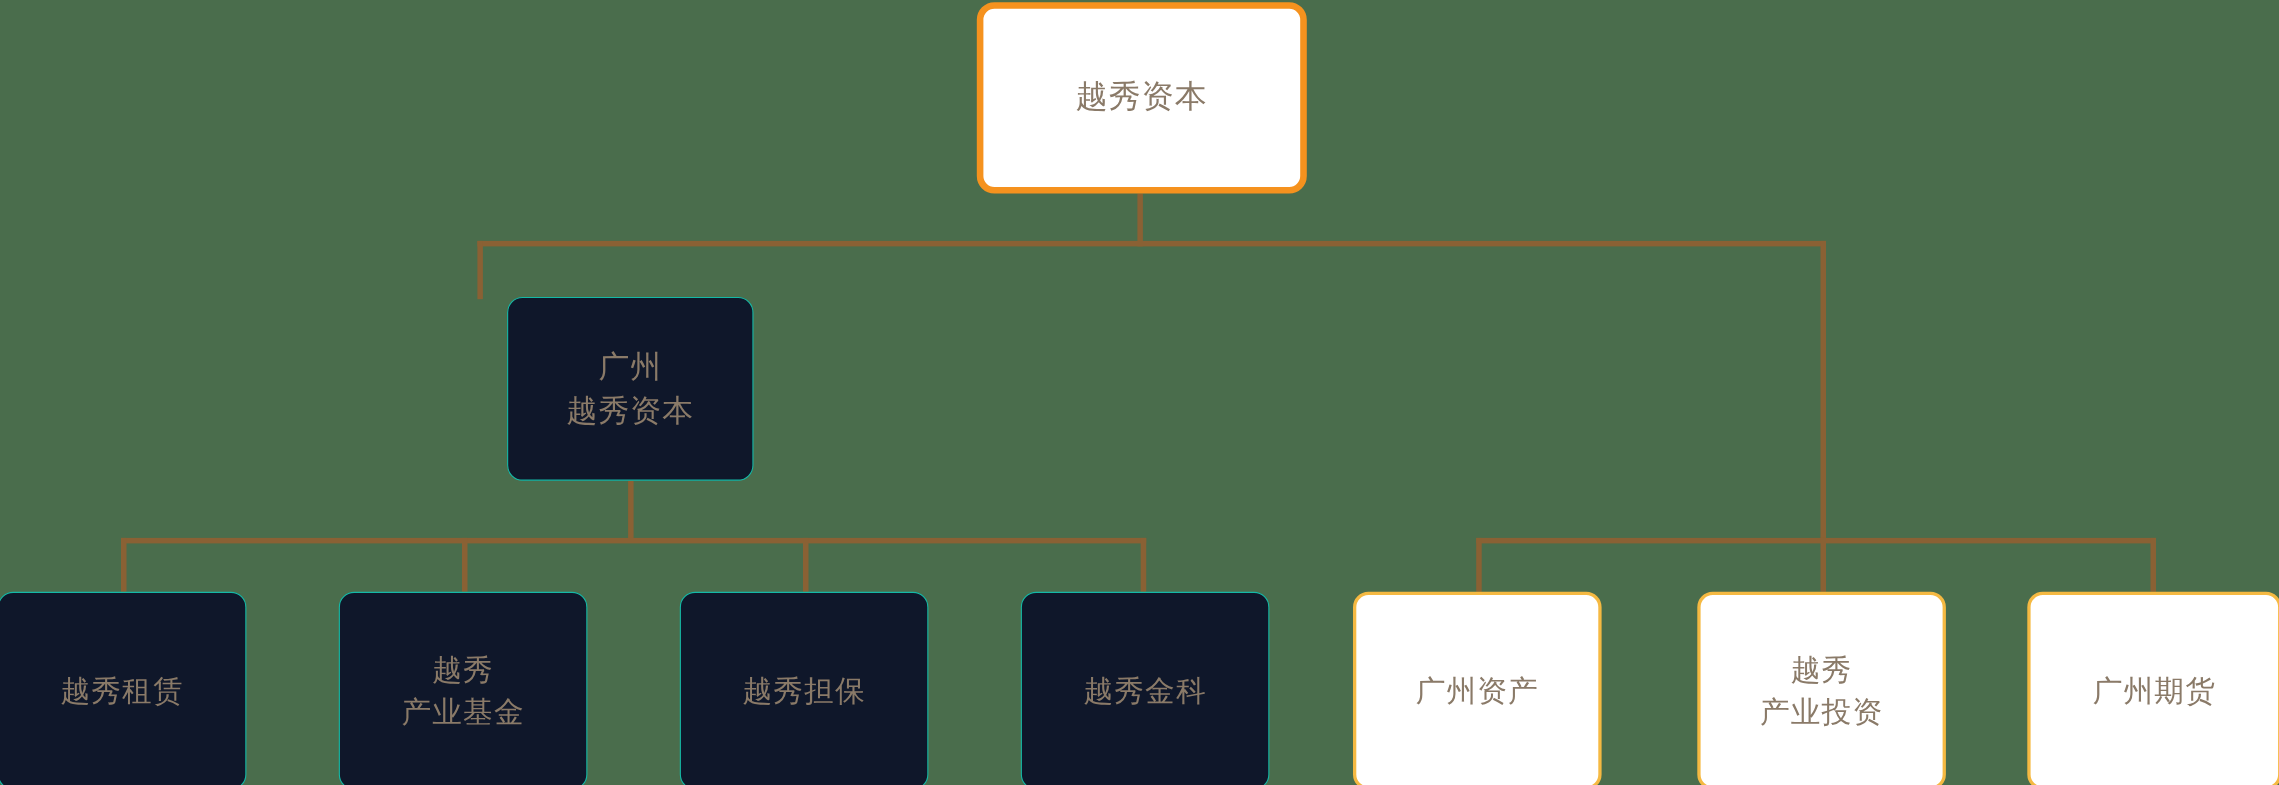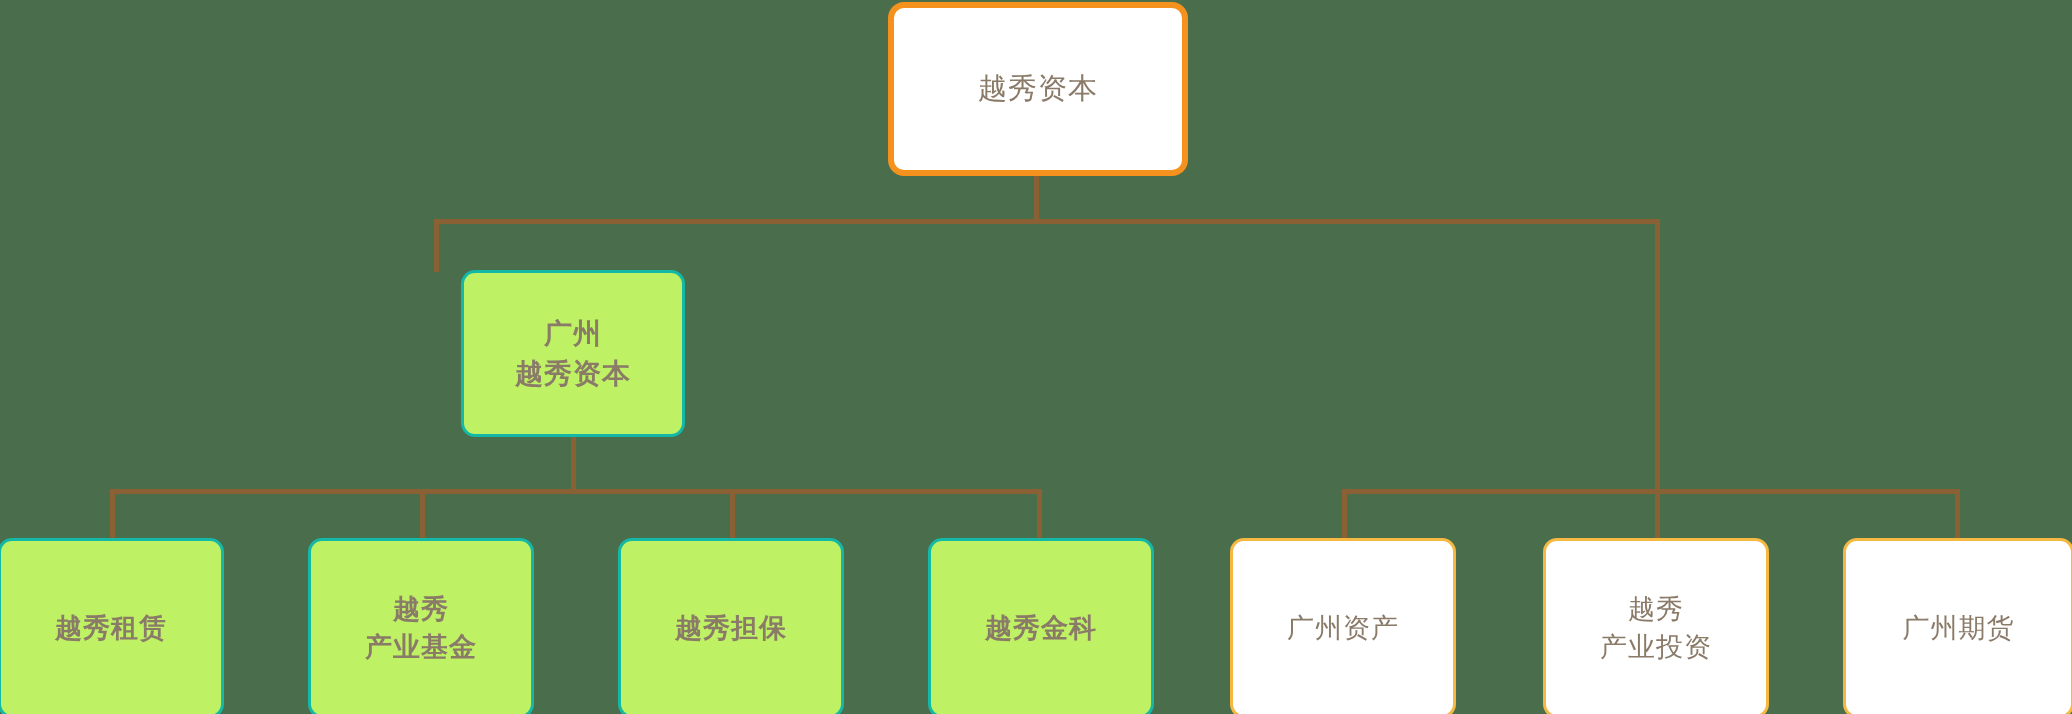--- a/index.html
+++ b/index.html
@@ -28,25 +28,24 @@
     white-space:pre-line;
     letter-spacing:1px;
   }
   .node.root{
     background:#ffffff;
     border:6px solid #f5921e;
     border-radius:16px;
     font-size:29px;
   }
   .node.cream{
-    background:#bef264;
-    border:3px solid #14b8a6;
+    background:#0f172a;
+    border:1px solid #14b8a6;
     border-radius:14px;
     font-size:27px;
-    font-weight:bold;
   }
   .node.white{
     background:#ffffff;
     border:3px solid #f5b942;
     border-radius:14px;
     font-size:27px;
   }
   .node.lvl2{font-size:28px;}
 </style>
 </head>

